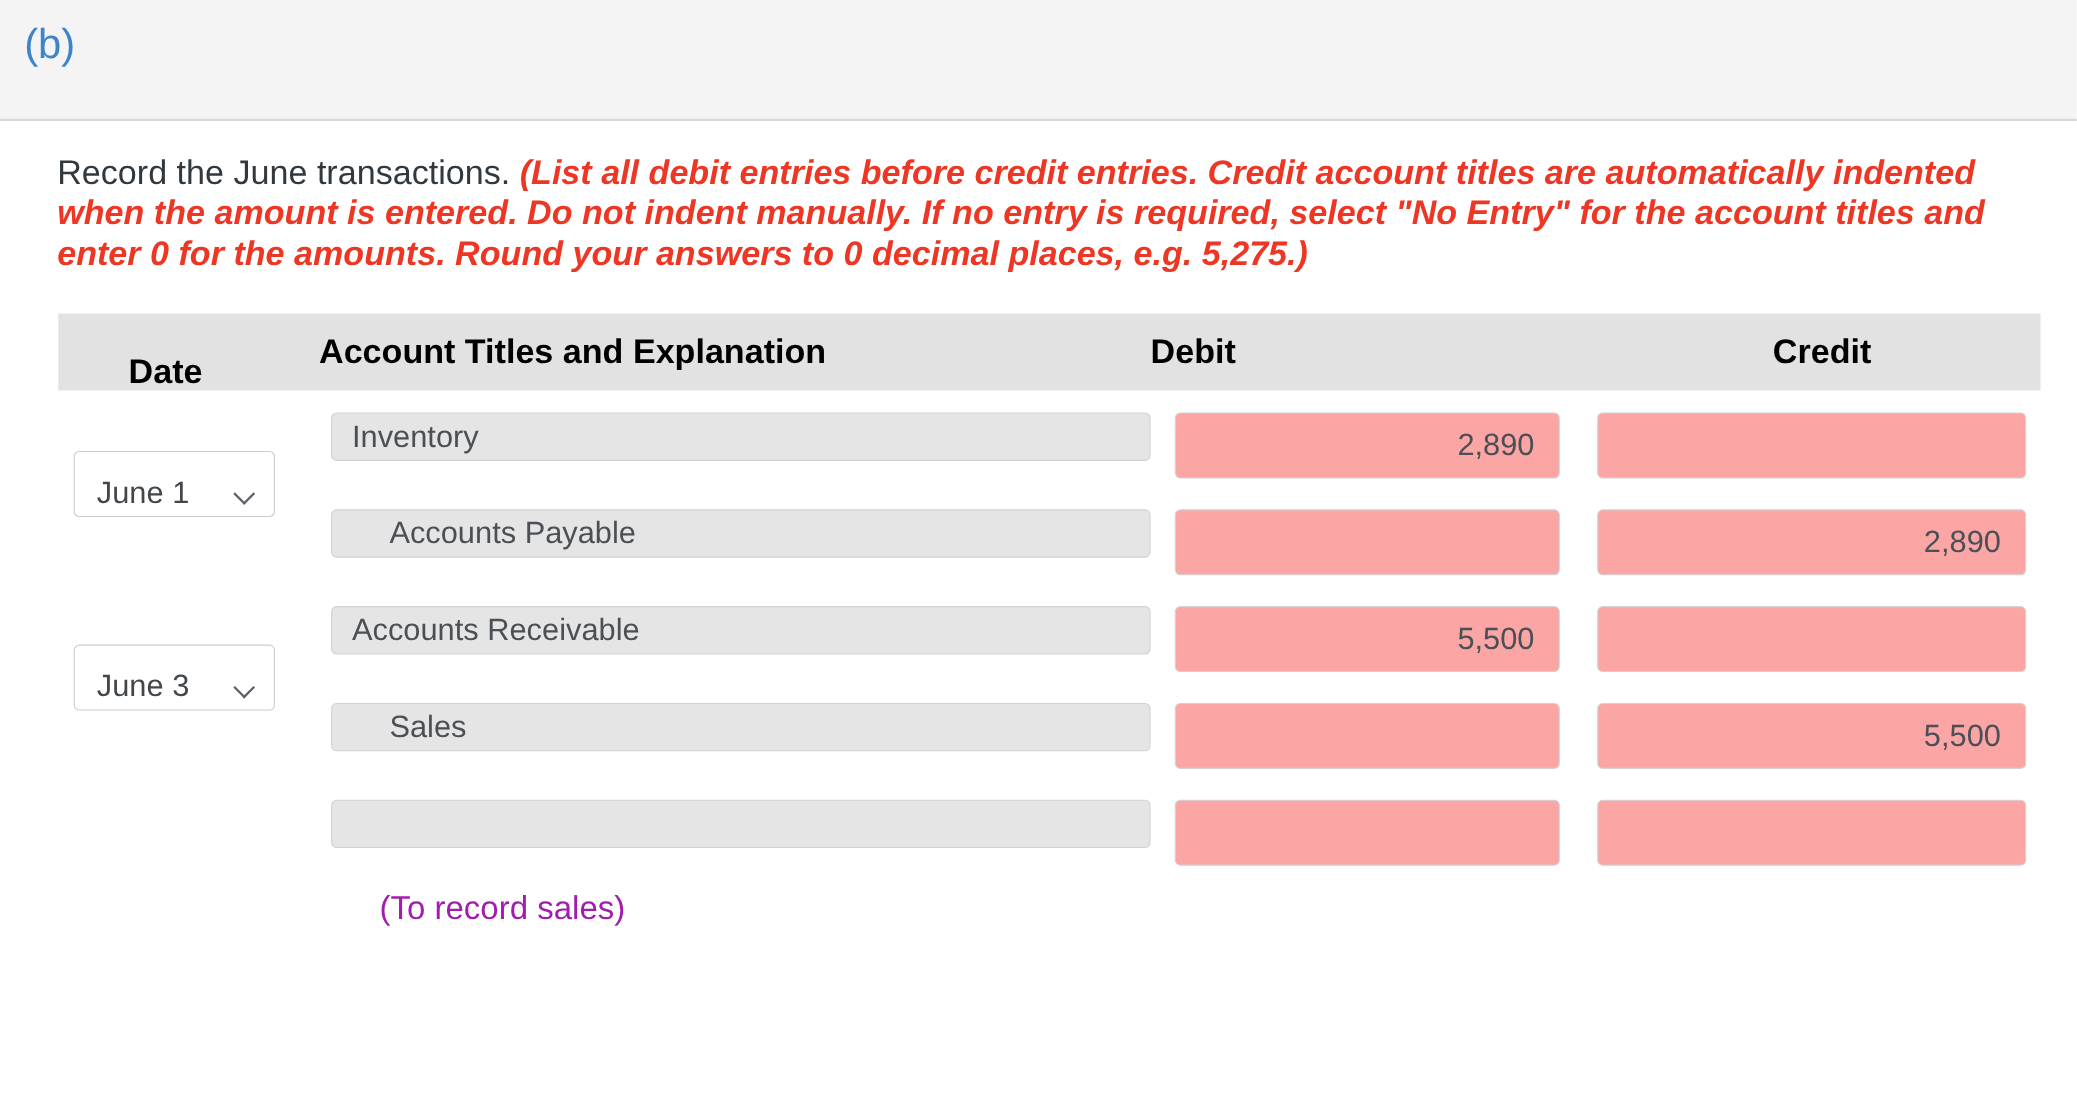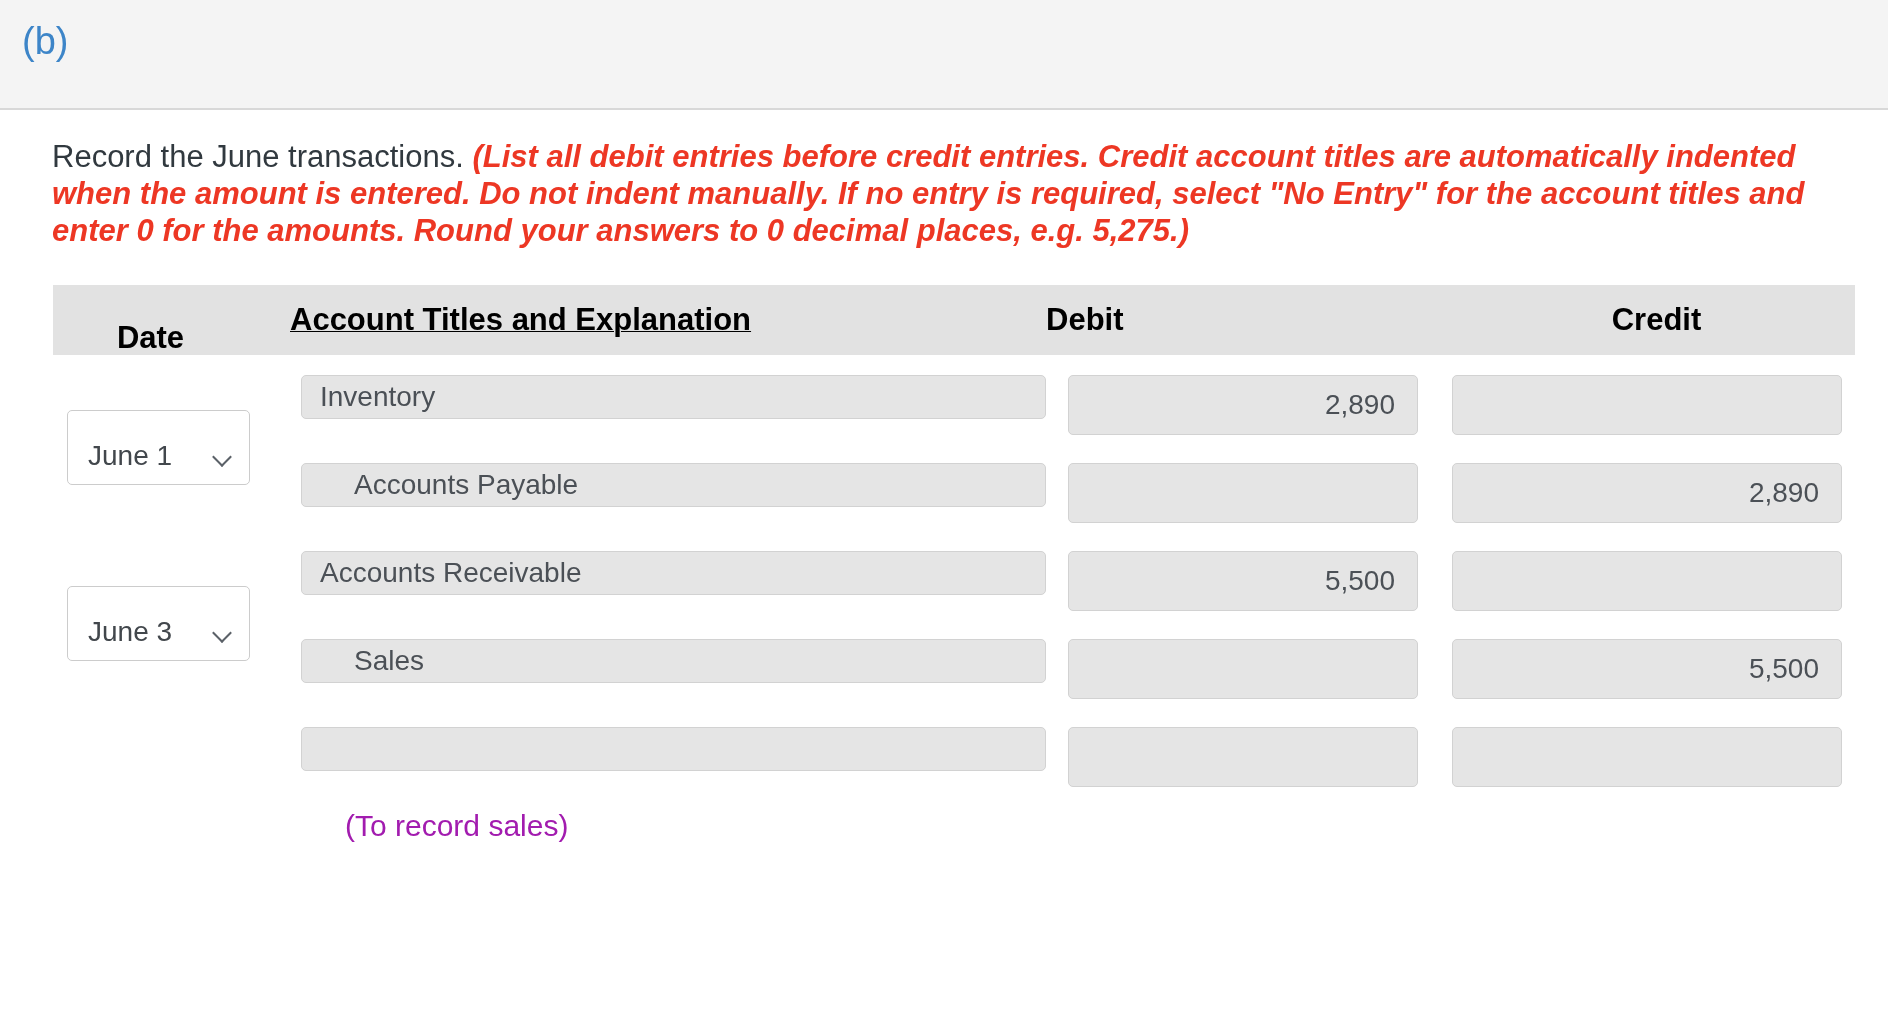--- a/index.html
+++ b/index.html
@@ -67,38 +67,38 @@
   .col-title  { width: 790px; text-align: left; padding-left: 45px; box-sizing: border-box; }
   .col-debit  { width: 400px; text-align: left; }
   .col-credit { width: 417px; text-align: center; }
 
   .jheader .hcell {
     font-size: 31px;
     font-weight: bold;
     color: #000000;
     font-family: "Liberation Sans", sans-serif;
   }
-  .jheader .col-title { padding-left: 0; text-align: left; text-decoration: underline; }
+  .jheader .col-title { padding-left: 0; text-align: left; }
   .jheader .col-title .hcell { margin-left: 42px; }
   .jheader .col-debit .hcell  { display: inline-block; transform: translateX(8px); }
   .jheader .col-credit .hcell { display: inline-block; transform: translateX(10px); }
 
   .jrow {
     display: flex;
     height: 88px;
     align-items: flex-start;
     padding-top: 20px;
     box-sizing: border-box;
   }
   .jrow .cell { height: 60px; }
 
   
   .date-select {
     width: 183px;
-    height: 75px;
+    height: 60px;
     margin-left: 14px;
     border: 1px solid #cccccc;
     border-radius: 5px;
     background: #ffffff;
     box-sizing: border-box;
     display: flex;
     align-items: center;
     justify-content: space-between;
     padding: 16px 16px 0 20px;
     font-size: 28px;
@@ -138,21 +138,21 @@
     color: #4b5056;
     margin-left: 8px;
   }
   .acct-input.indent { padding-left: 52px; }
 
   .amt-input {
     width: 350px;
     height: 60px;
     border: 1px solid #d2d2d2;
     border-radius: 5px;
-    background: #e5e5e5;
+    background: #fca5a5;
     box-sizing: border-box;
     display: flex;
     align-items: center;
     justify-content: flex-end;
     padding-right: 22px;
     font-size: 28px;
     color: #4b5056;
     margin-left: 30px;
   }
   .credit-cell .amt-input {

